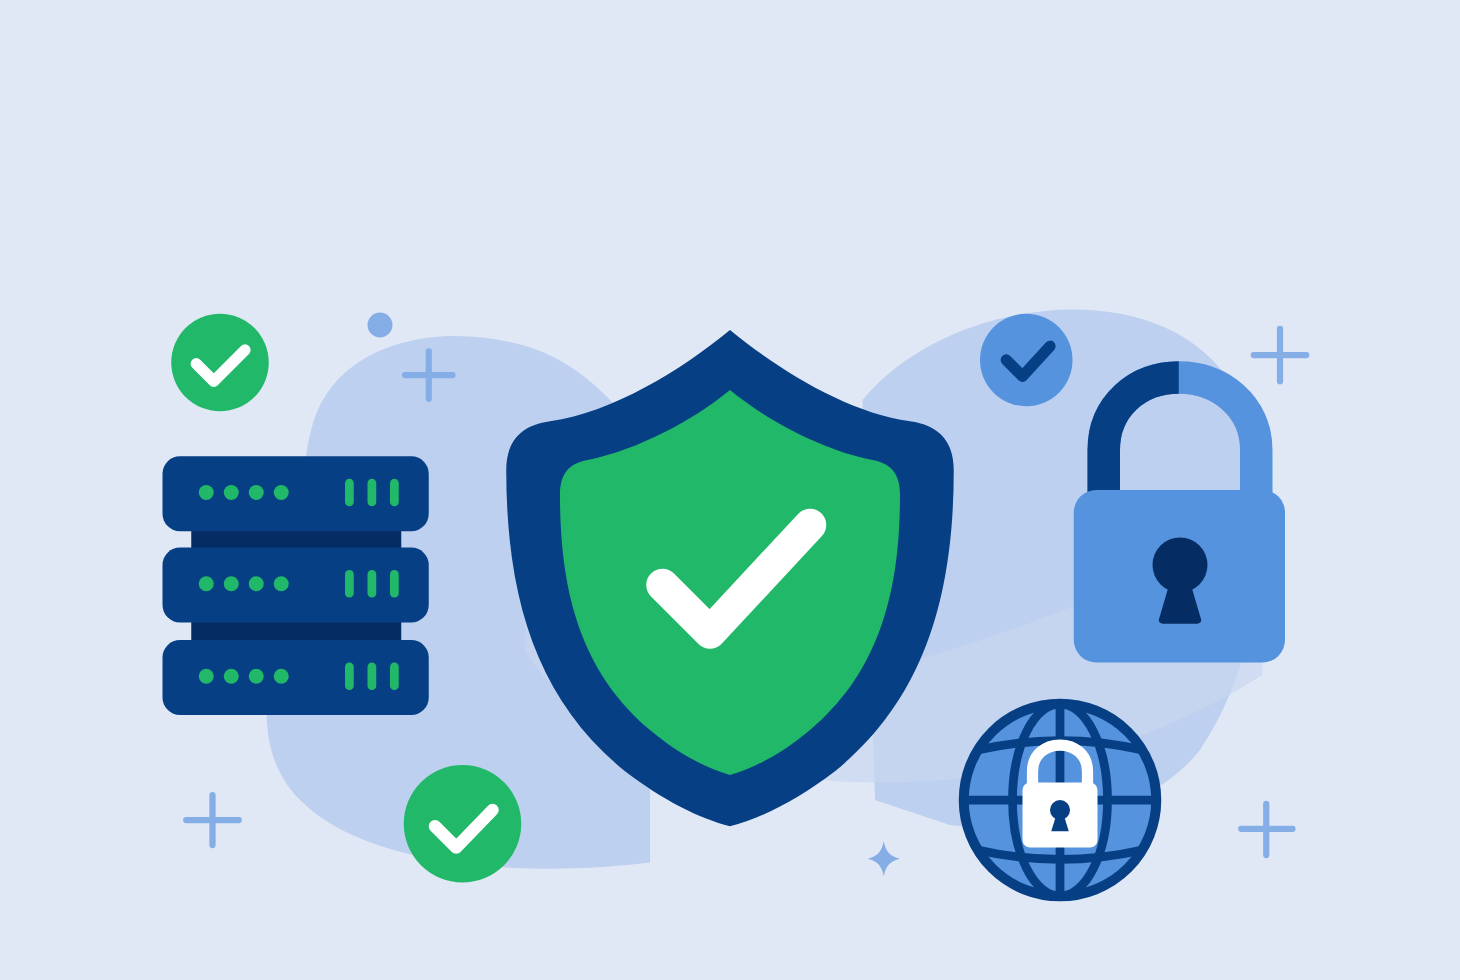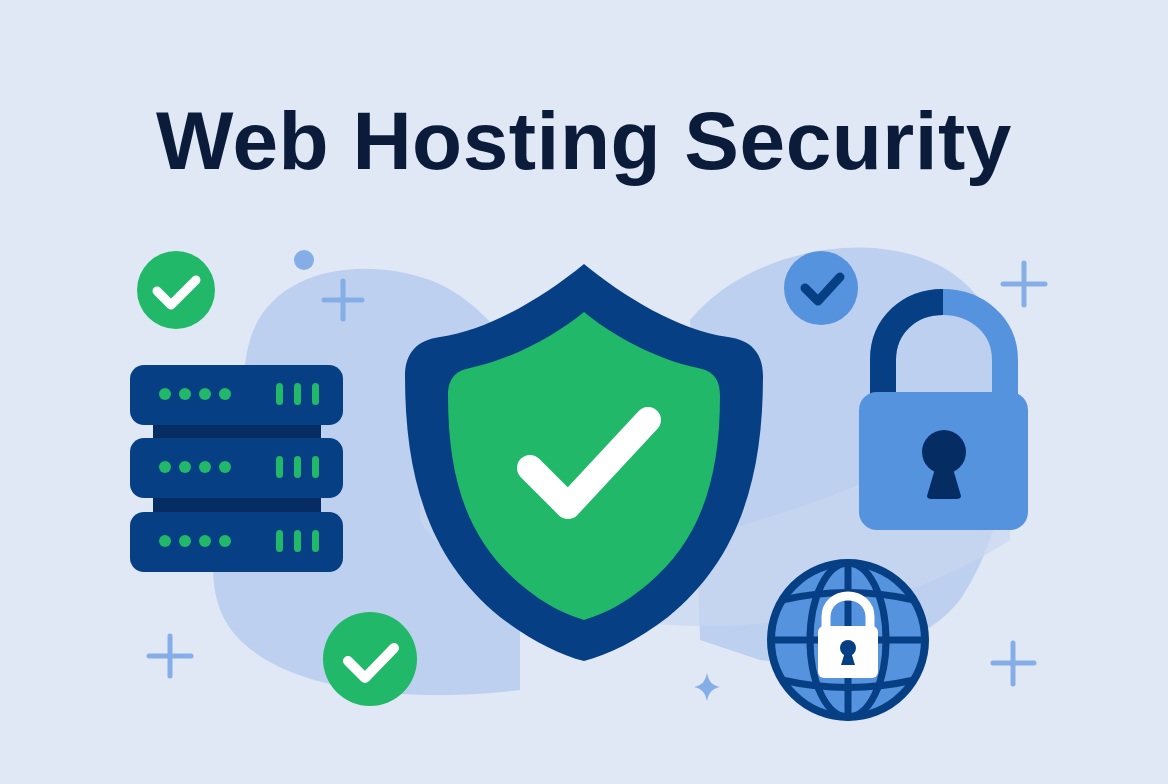--- a/index.html
+++ b/index.html
@@ -124,14 +124,13 @@
         <path d="M782 600 Q 848 585, 914 600"></path>
         <path d="M782 680 Q 848 695, 914 680"></path>
       </g>
       <path d="M826 630 L 826 617 C 826 604, 836 596, 848 596 C 860 596, 870 604, 870 617 L 870 630" fill="none" stroke="#ffffff" stroke-width="9"></path>
       <rect x="818" y="626" width="60" height="52" rx="6" fill="#ffffff"></rect>
       <circle cx="848" cy="648" r="8" fill="#073f85"></circle>
       <path d="M845 652 L 851 652 L 855 665 L 841 665 Z" fill="#073f85"></path>
     </g>
   </svg>
 
-  <h1 class="title">Web Hosting Security</h1>
 </div>
 
 </body></html>

